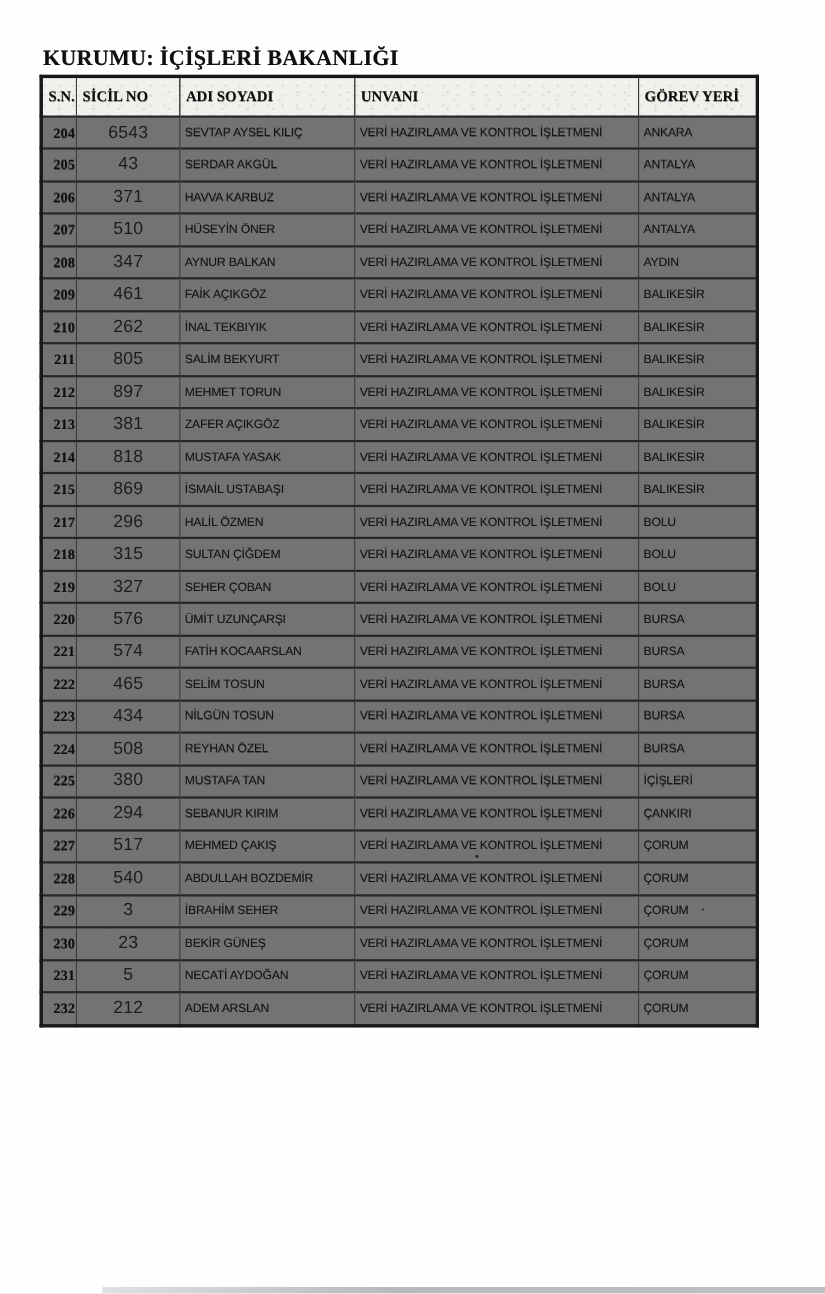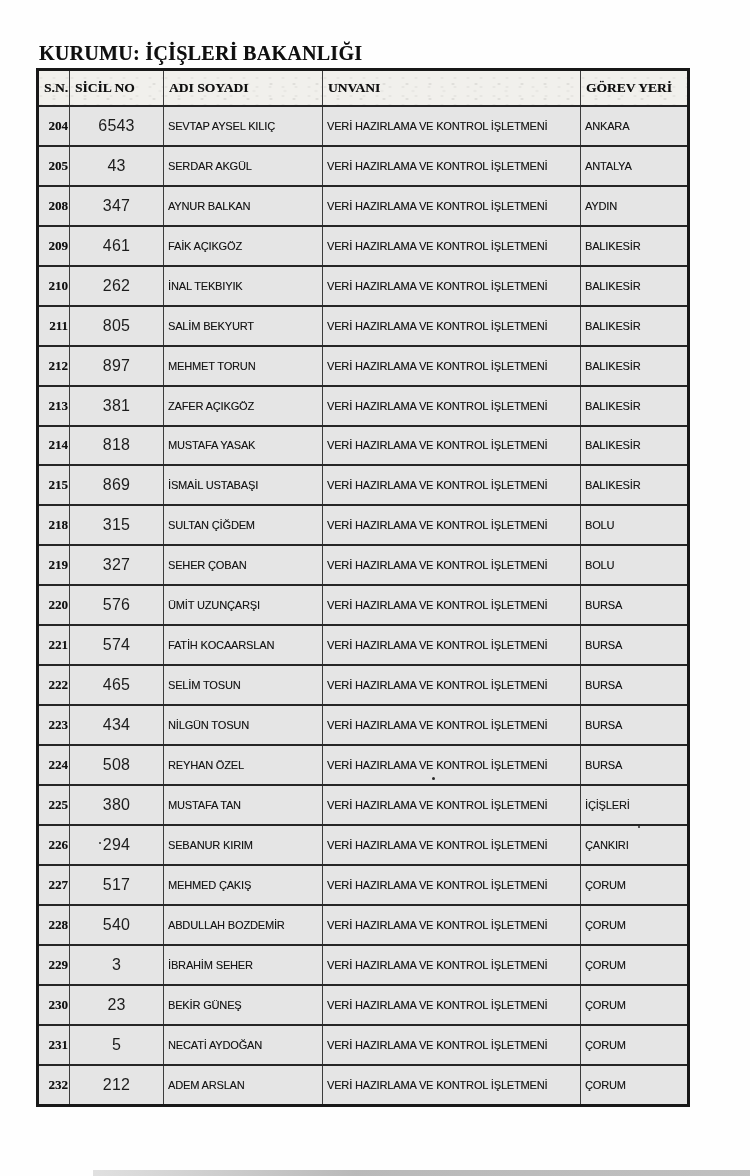--- a/index.html
+++ b/index.html
@@ -27,25 +27,25 @@
     letter-spacing: 0.3px;
     color: #0f0f0f;
     text-shadow: 0.3px 0.3px 0 rgba(0,0,0,0.45);
     white-space: nowrap;
   }
   table.roster {
     position: absolute;
     left: 36px;
     top: 68px;
     width: 651px;
-    height: 1039px;
+    height: 866px;
     border-collapse: collapse;
     table-layout: fixed;
     border: 3px solid #181818;
-    background: #e5e5e5;
+    background: #737373;
   }
   .roster th, .roster td {
     border-left: 1px solid #3c3c3c;
     border-right: 1px solid #3c3c3c;
     border-top: 2px solid #262626;
     border-bottom: 2px solid #262626;
     overflow: hidden;
     white-space: nowrap;
   }
   .roster thead th {
@@ -143,21 +143,35 @@
     </tr>
 
     <tr>
       <td class="c-sn">205</td>
       <td class="c-sicil">43</td>
       <td class="c-ad">SERDAR AKGÜL</td>
       <td class="c-unvan">VERİ HAZIRLAMA VE KONTROL İŞLETMENİ</td>
       <td class="c-gorev">ANTALYA</td>
     </tr>
 
-
+    <tr>
+      <td class="c-sn">206</td>
+      <td class="c-sicil">371</td>
+      <td class="c-ad">HAVVA KARBUZ</td>
+      <td class="c-unvan">VERİ HAZIRLAMA VE KONTROL İŞLETMENİ</td>
+      <td class="c-gorev">ANTALYA</td>
+    </tr>
+
+    <tr>
+      <td class="c-sn">207</td>
+      <td class="c-sicil">510</td>
+      <td class="c-ad">HÜSEYİN ÖNER</td>
+      <td class="c-unvan">VERİ HAZIRLAMA VE KONTROL İŞLETMENİ</td>
+      <td class="c-gorev">ANTALYA</td>
+    </tr>
 
     <tr>
       <td class="c-sn">208</td>
       <td class="c-sicil">347</td>
       <td class="c-ad">AYNUR BALKAN</td>
       <td class="c-unvan">VERİ HAZIRLAMA VE KONTROL İŞLETMENİ</td>
       <td class="c-gorev">AYDIN</td>
     </tr>
 
     <tr>
@@ -210,20 +224,27 @@
 
     <tr>
       <td class="c-sn">215</td>
       <td class="c-sicil">869</td>
       <td class="c-ad">İSMAİL USTABAŞI</td>
       <td class="c-unvan">VERİ HAZIRLAMA VE KONTROL İŞLETMENİ</td>
       <td class="c-gorev">BALIKESİR</td>
     </tr>
 
 
+    <tr>
+      <td class="c-sn">217</td>
+      <td class="c-sicil">296</td>
+      <td class="c-ad">HALİL ÖZMEN</td>
+      <td class="c-unvan">VERİ HAZIRLAMA VE KONTROL İŞLETMENİ</td>
+      <td class="c-gorev">BOLU</td>
+    </tr>
 
     <tr>
       <td class="c-sn">218</td>
       <td class="c-sicil">315</td>
       <td class="c-ad">SULTAN ÇİĞDEM</td>
       <td class="c-unvan">VERİ HAZIRLAMA VE KONTROL İŞLETMENİ</td>
       <td class="c-gorev">BOLU</td>
     </tr>
 
     <tr>

